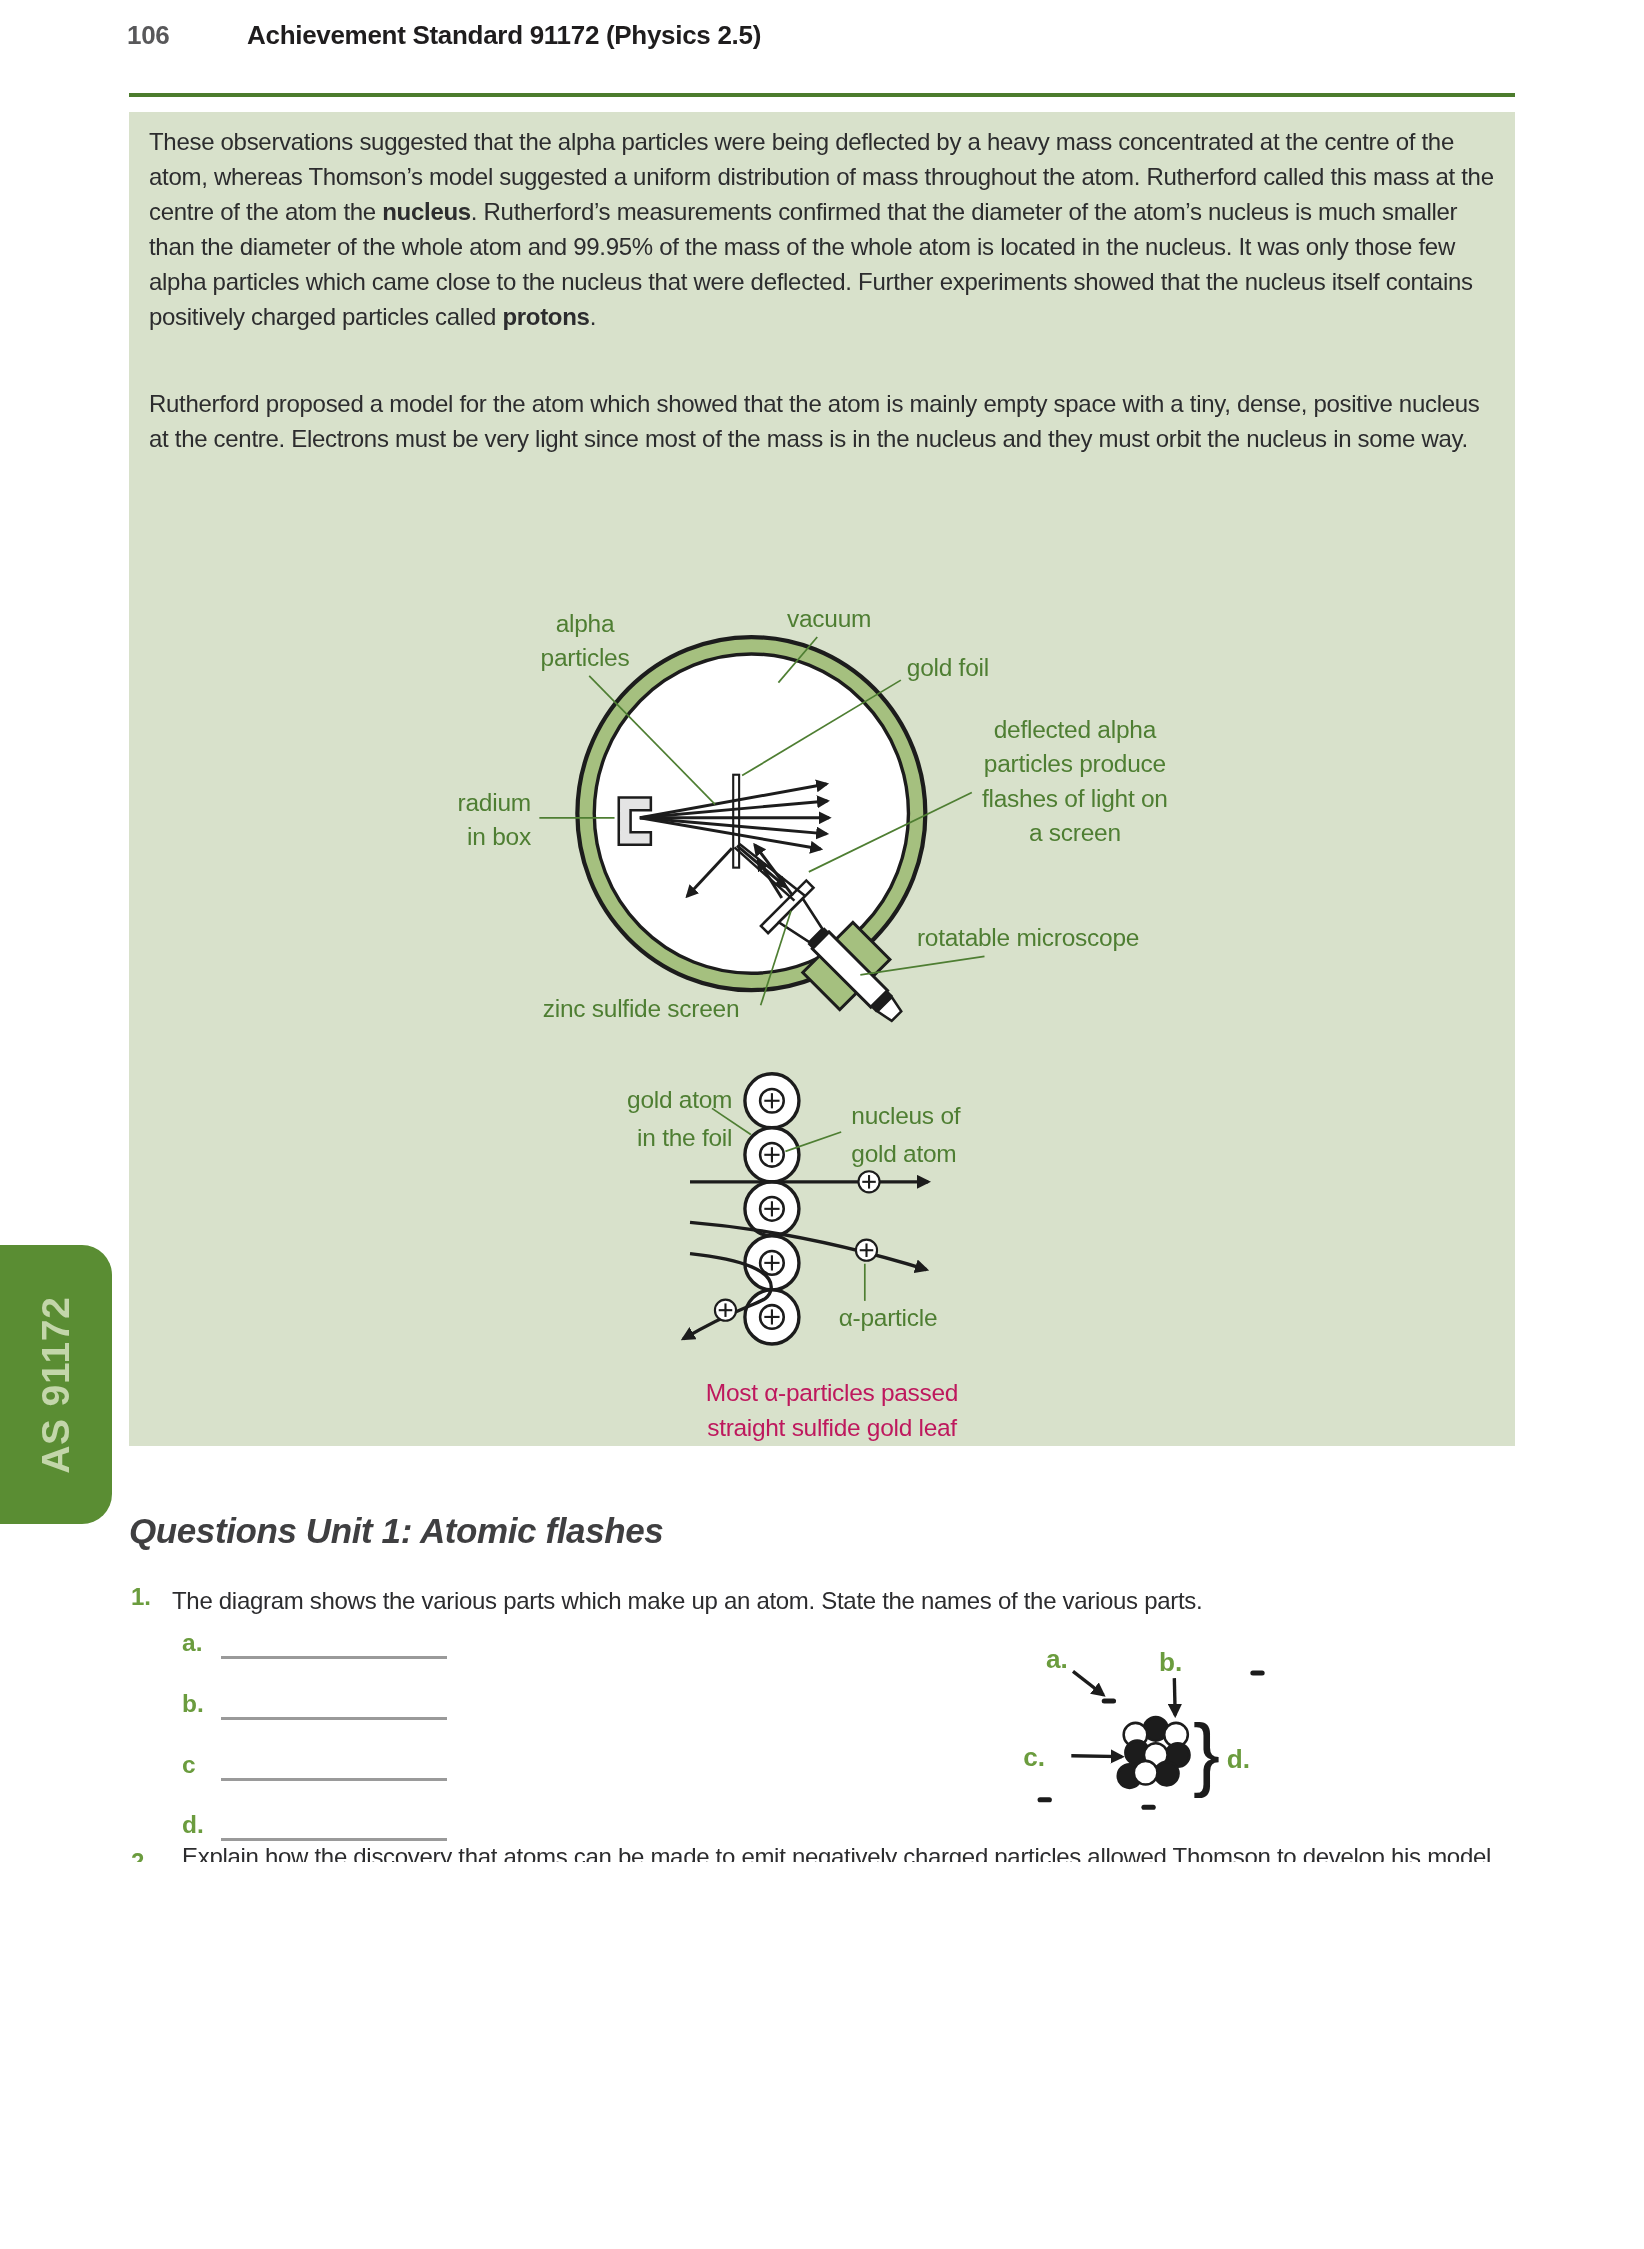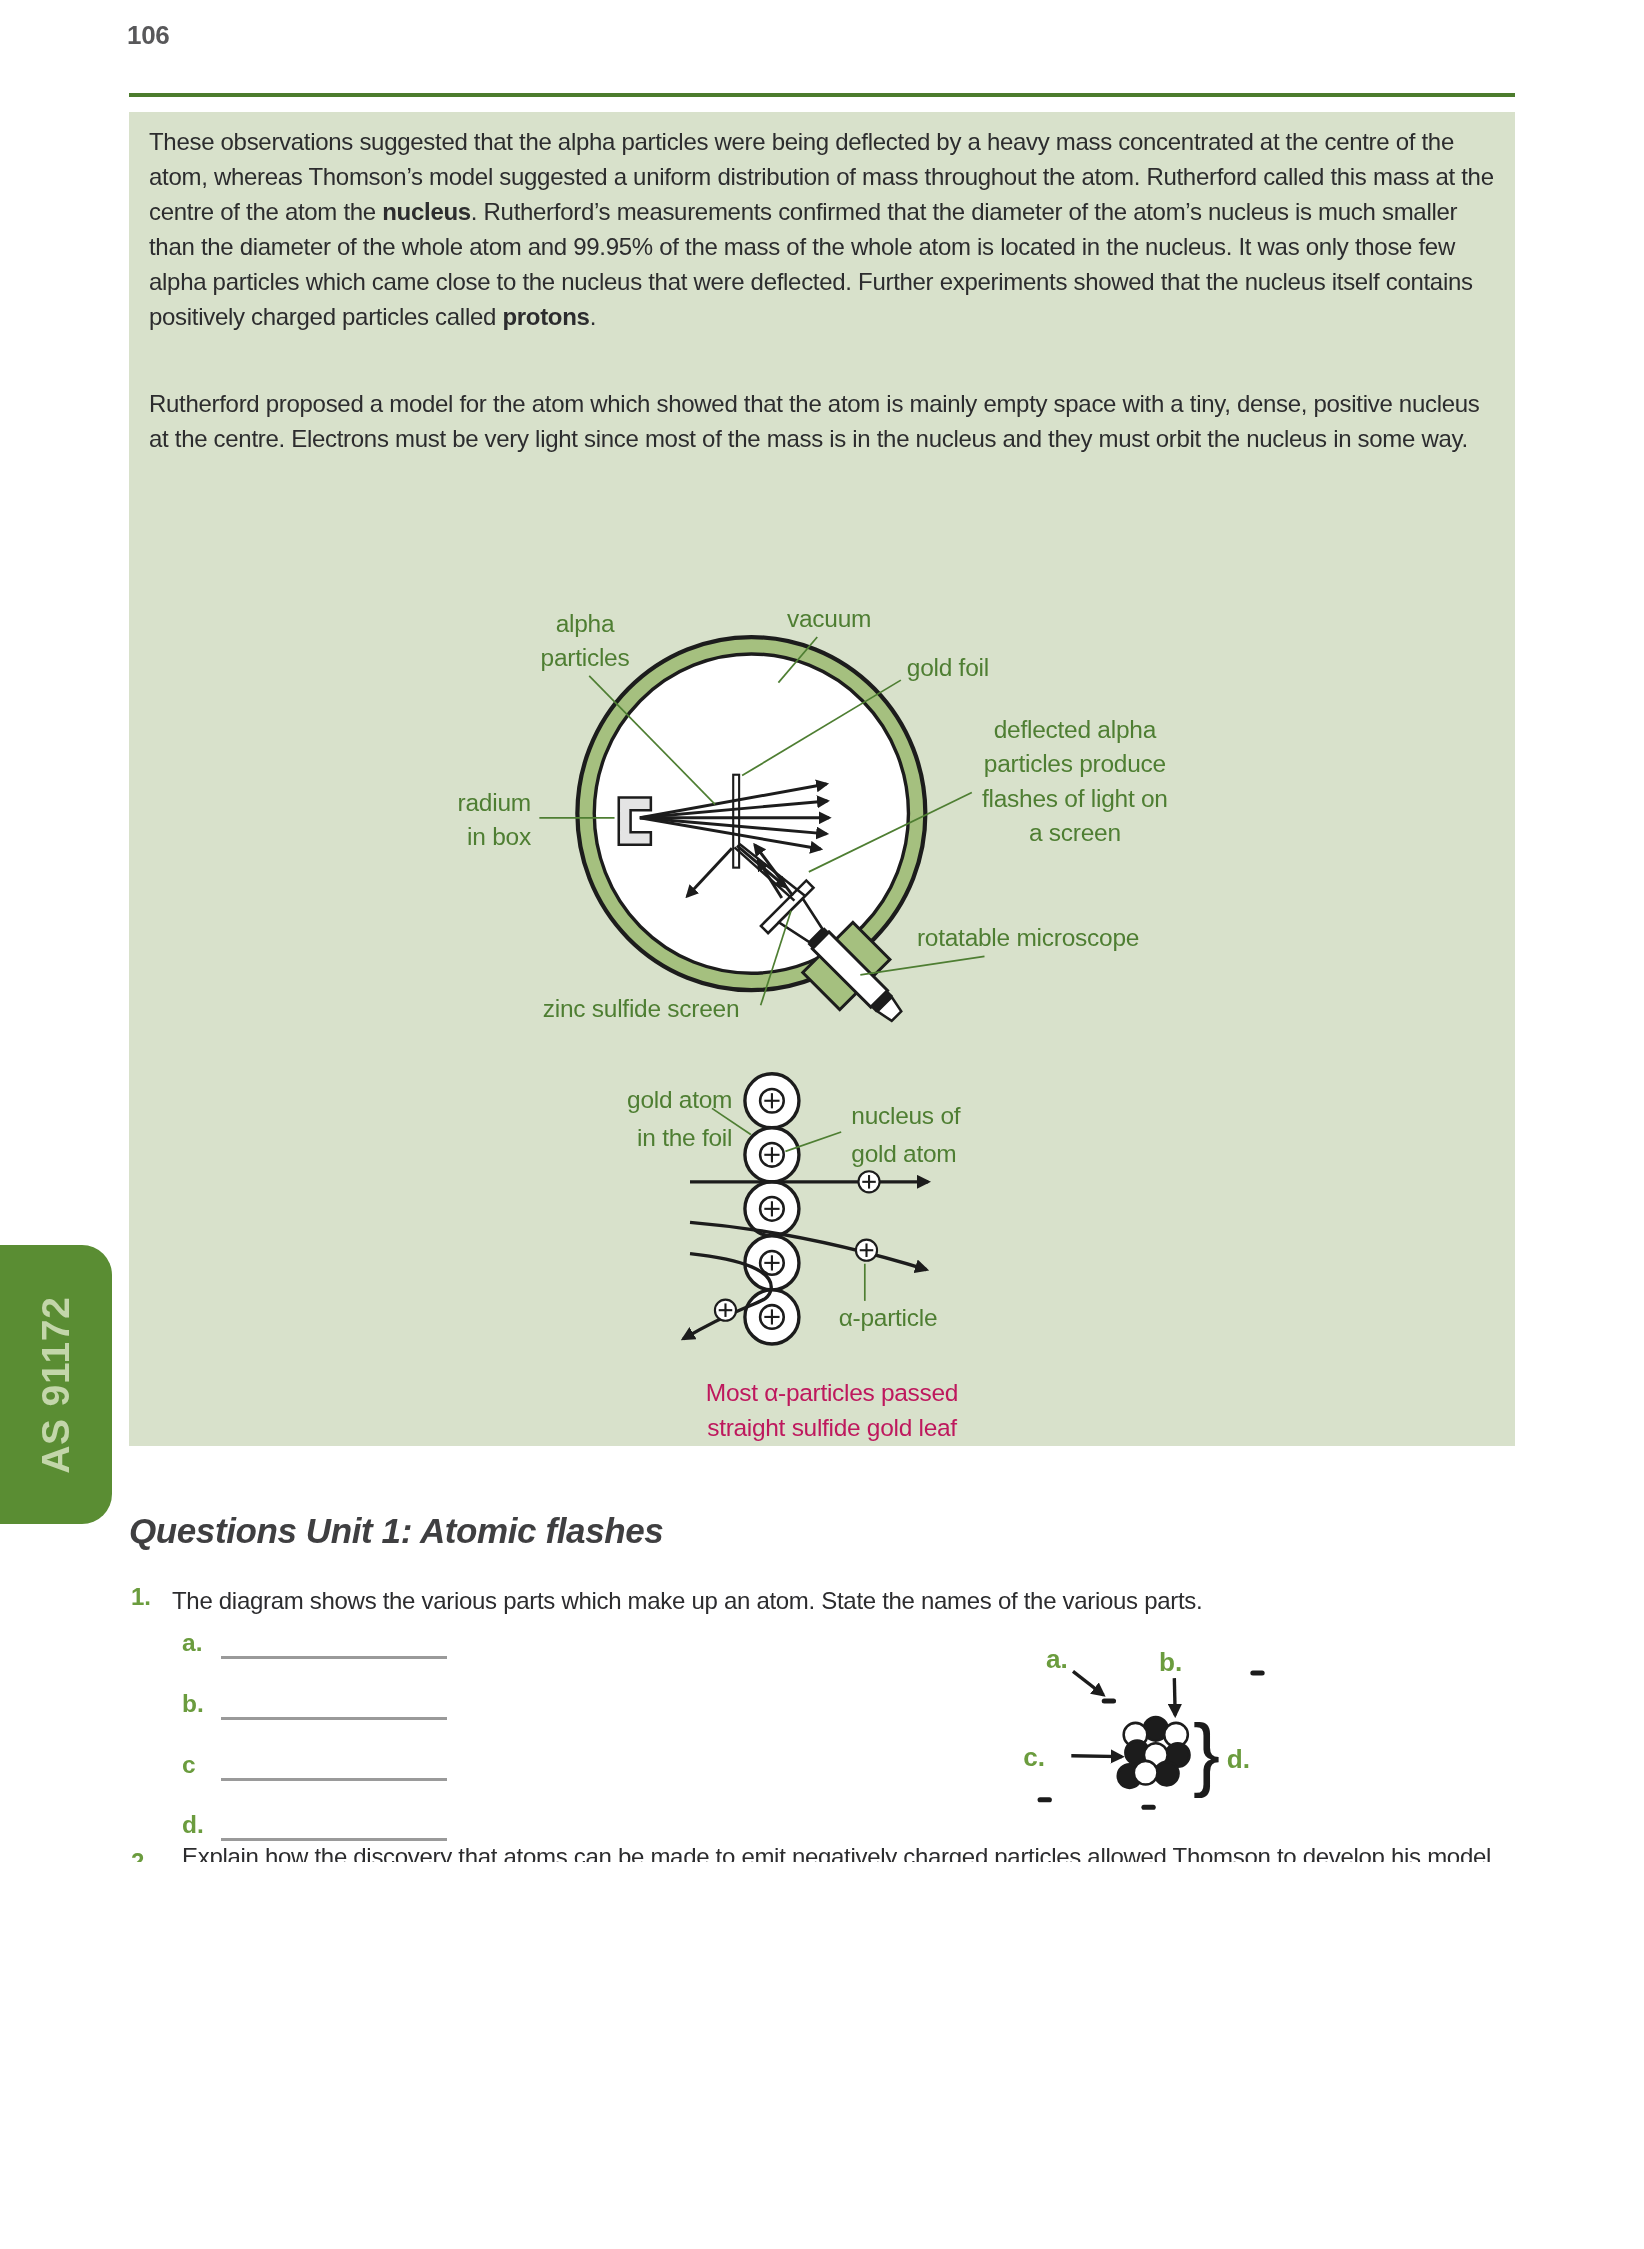--- a/index.html
+++ b/index.html
@@ -37,20 +37,21 @@
   svg text{font-family:"Liberation Sans",sans-serif;}
   .dlabel{fill:#4e7e32;font-size:29px;letter-spacing:-0.3px;}
   .dlabel-b{fill:#6b9c3e;font-size:31px;font-weight:bold;}
 </style>
 </head>
 <body>
 
 <div id="page">
 
   <div class="abs page-num">106</div>
+  <div class="abs head-title">Achievement Standard 91172 (Physics 2.5)</div>
   <div class="abs head-rule"></div>
 
   <div class="abs green-box">
     <p class="body-par" style="top:12px;margin:0;">These observations suggested that the alpha particles were being deflected by a heavy mass concentrated at the centre of the atom, whereas Thomson’s model suggested a uniform distribution of mass throughout the atom. Rutherford called this mass at the centre of the atom the <b>nucleus</b>. Rutherford’s measurements confirmed that the diameter of the atom’s nucleus is much smaller than the diameter of the whole atom and 99.95% of the mass of the whole atom is located in the nucleus. It was only those few alpha particles which came close to the nucleus that were deflected. Further experiments showed that the nucleus itself contains positively charged particles called <b>protons</b>.</p>
     <p class="body-par" style="top:274px;margin:0;">Rutherford proposed a model for the atom which showed that the atom is mainly empty space with a tiny, dense, positive nucleus at the centre. Electrons must be very light since most of the mass is in the nucleus and they must orbit the nucleus in some way.</p>
   </div>
 
   <svg class="abs" style="left:338px;top:583px;" width="896" height="473" viewBox="400 690 1060 560">
     <defs>
       <marker id="ah" viewBox="0 0 10 10" refX="8" refY="5" markerWidth="4.4" markerHeight="4.4" orient="auto-start-reverse">

